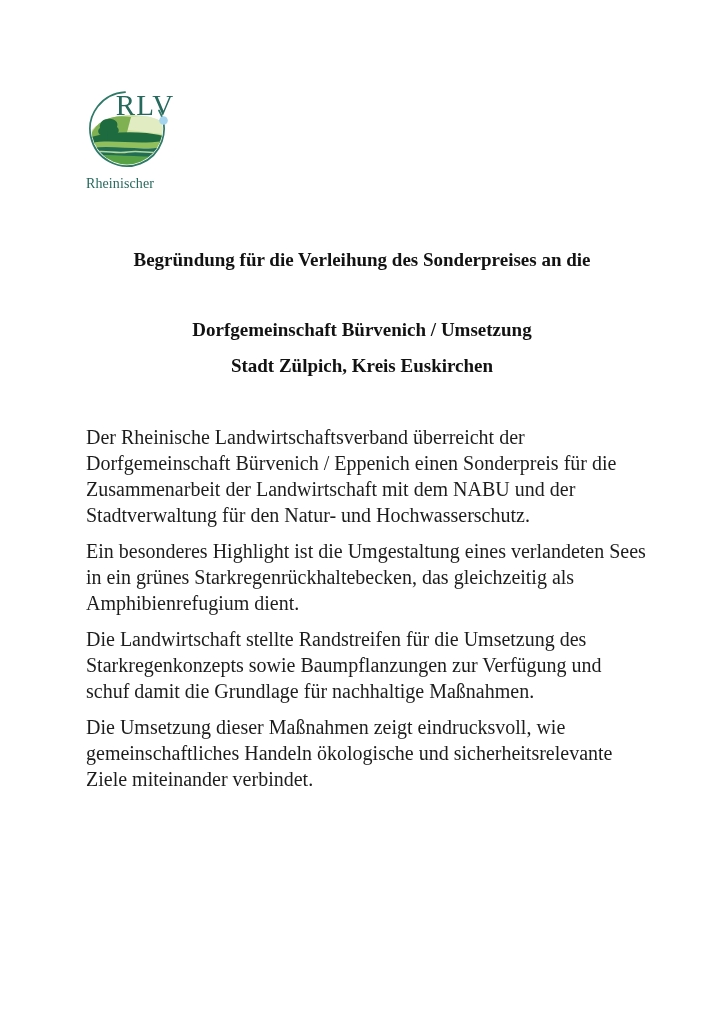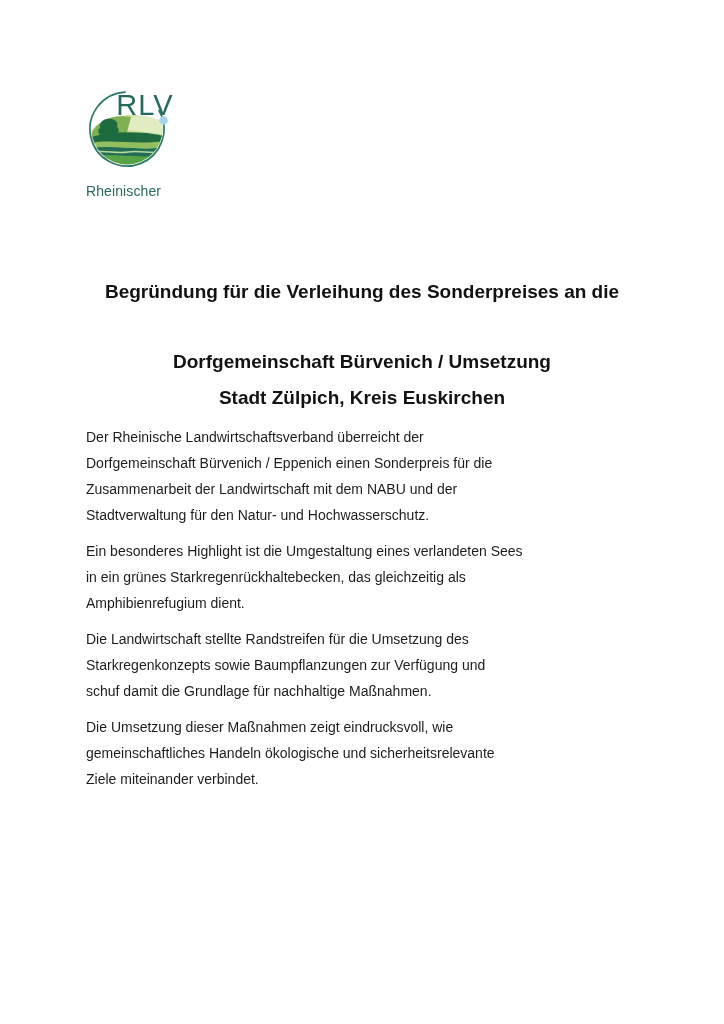--- a/index.html
+++ b/index.html
@@ -1,50 +1,50 @@
 <!DOCTYPE html>
 <html lang="de"><head>
 <meta charset="utf-8">
 <style>
   html, body { margin: 0; padding: 0; background: #ffffff; }
   .page {
     position: relative;
     width: 724px;
     height: 1024px;
     background: #ffffff;
-    font-family: Liberation Sans, sans-serif;
+    font-family: Liberation Serif, serif;
     overflow: hidden;
   }
 
   
   .rlv-logo { position: absolute; left: 86px; top: 84px; width: 210px; }
-  .rlv-org { margin-top: 8px; font-size: 14px; line-height: 19px; color: #26695d; letter-spacing: 0.1px; }
+  .rlv-org { margin-top: 0px; font-size: 14px; line-height: 19px; color: #26695d; letter-spacing: 0.1px; }
   .rlv-org .ev { color: #76b82a; }
 
   
   .udz-logo { position: absolute; left: 551px; top: 83px; width: 126px; }
 
   
   .doc-title, .doc-sub1, .doc-sub2 {
     position: absolute; left: 0; width: 724px;
     text-align: center; font-weight: bold; color: #121212;
-    font-size: 19px; line-height: 23px; margin-top: 32px;
+    font-size: 19px; line-height: 23px;
   }
   .doc-title { top: 248px; }
   .doc-sub1  { top: 318px; }
   .doc-sub2  { top: 354px; }
 
   
   .doc-body {
     position: absolute; left: 86px; top: 424px; width: 612px;
     color: #1d1d1d;
   }
   .doc-body p {
     margin: 0 0 10px 0;
-    font-size: 14px;
+    font-size: 20px;
     line-height: 26px;
     white-space: pre-line;
   }
 </style>
 </head>
 <body>
 
 <div class="page">
 
   <div class="rlv-logo">

